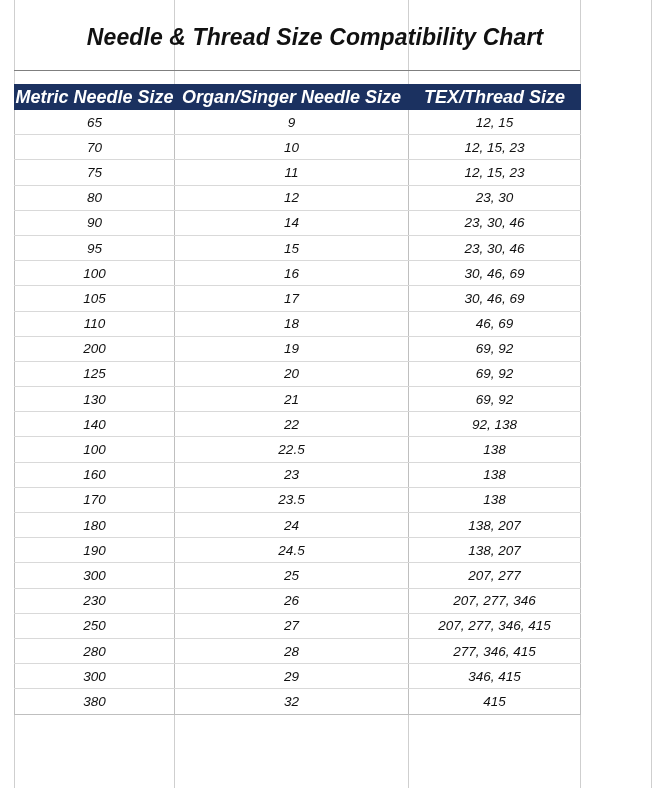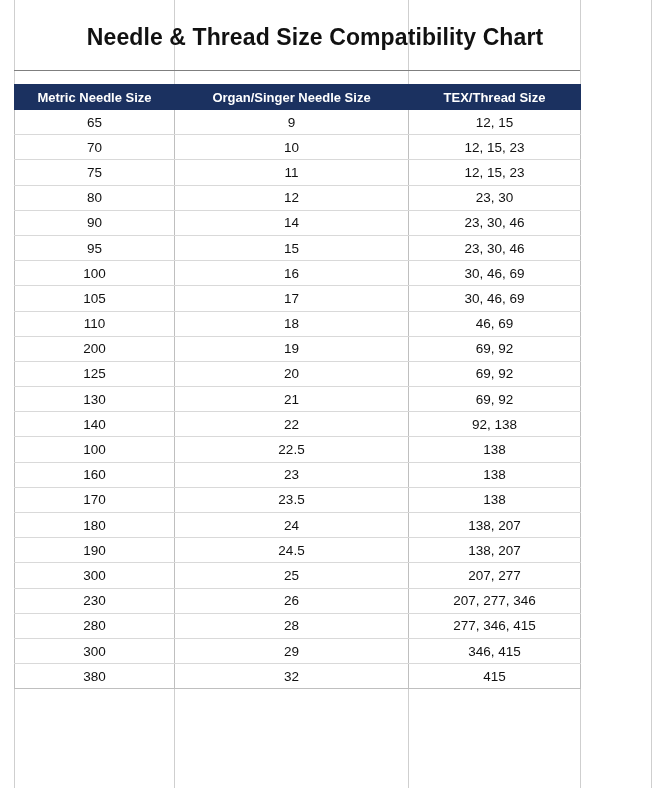--- a/index.html
+++ b/index.html
@@ -12,20 +12,21 @@
     height: 788px;
     font-family: "Liberation Sans", sans-serif;
     color: #111111;
     overflow: hidden;
   }
   .sheet {
     position: relative;
     width: 666px;
     height: 788px;
     box-sizing: border-box;
+    font-style: italic;
   }
   
   .vline {
     position: absolute;
     top: 0;
     bottom: 0;
     width: 1px;
     background: #cfcfcf;
   }
   .vline.v1 { left: 14px; }
@@ -56,21 +57,21 @@
     z-index: 2;
     background: transparent;
   }
   table.chart col.c1 { width: 160px; }
   table.chart col.c2 { width: 234px; }
   table.chart col.c3 { width: 172px; }
 
   table.chart th {
     background: #1b3160;
     color: #ffffff;
-    font-size: 13px;
+    font-size: 18px;
     font-weight: bold;
     height: 24px;
     text-align: center;
     border-left: 1px solid #1b3160;
     border-right: 1px solid #1b3160;
     border-top: 1px solid #1b3160;
     border-bottom: 1px solid #1b3160;
     padding: 0;
   }
   table.chart td {
@@ -220,20 +221,25 @@
         <td>300</td>
         <td>25</td>
         <td>207, 277</td>
       </tr>
       <tr>
         <td>230</td>
         <td>26</td>
         <td>207, 277, 346</td>
       </tr>
       <tr>
+        <td>250</td>
+        <td>27</td>
+        <td>207, 277, 346, 415</td>
+      </tr>
+      <tr>
         <td>280</td>
         <td>28</td>
         <td>277, 346, 415</td>
       </tr>
       <tr>
         <td>300</td>
         <td>29</td>
         <td>346, 415</td>
       </tr>
       <tr>

